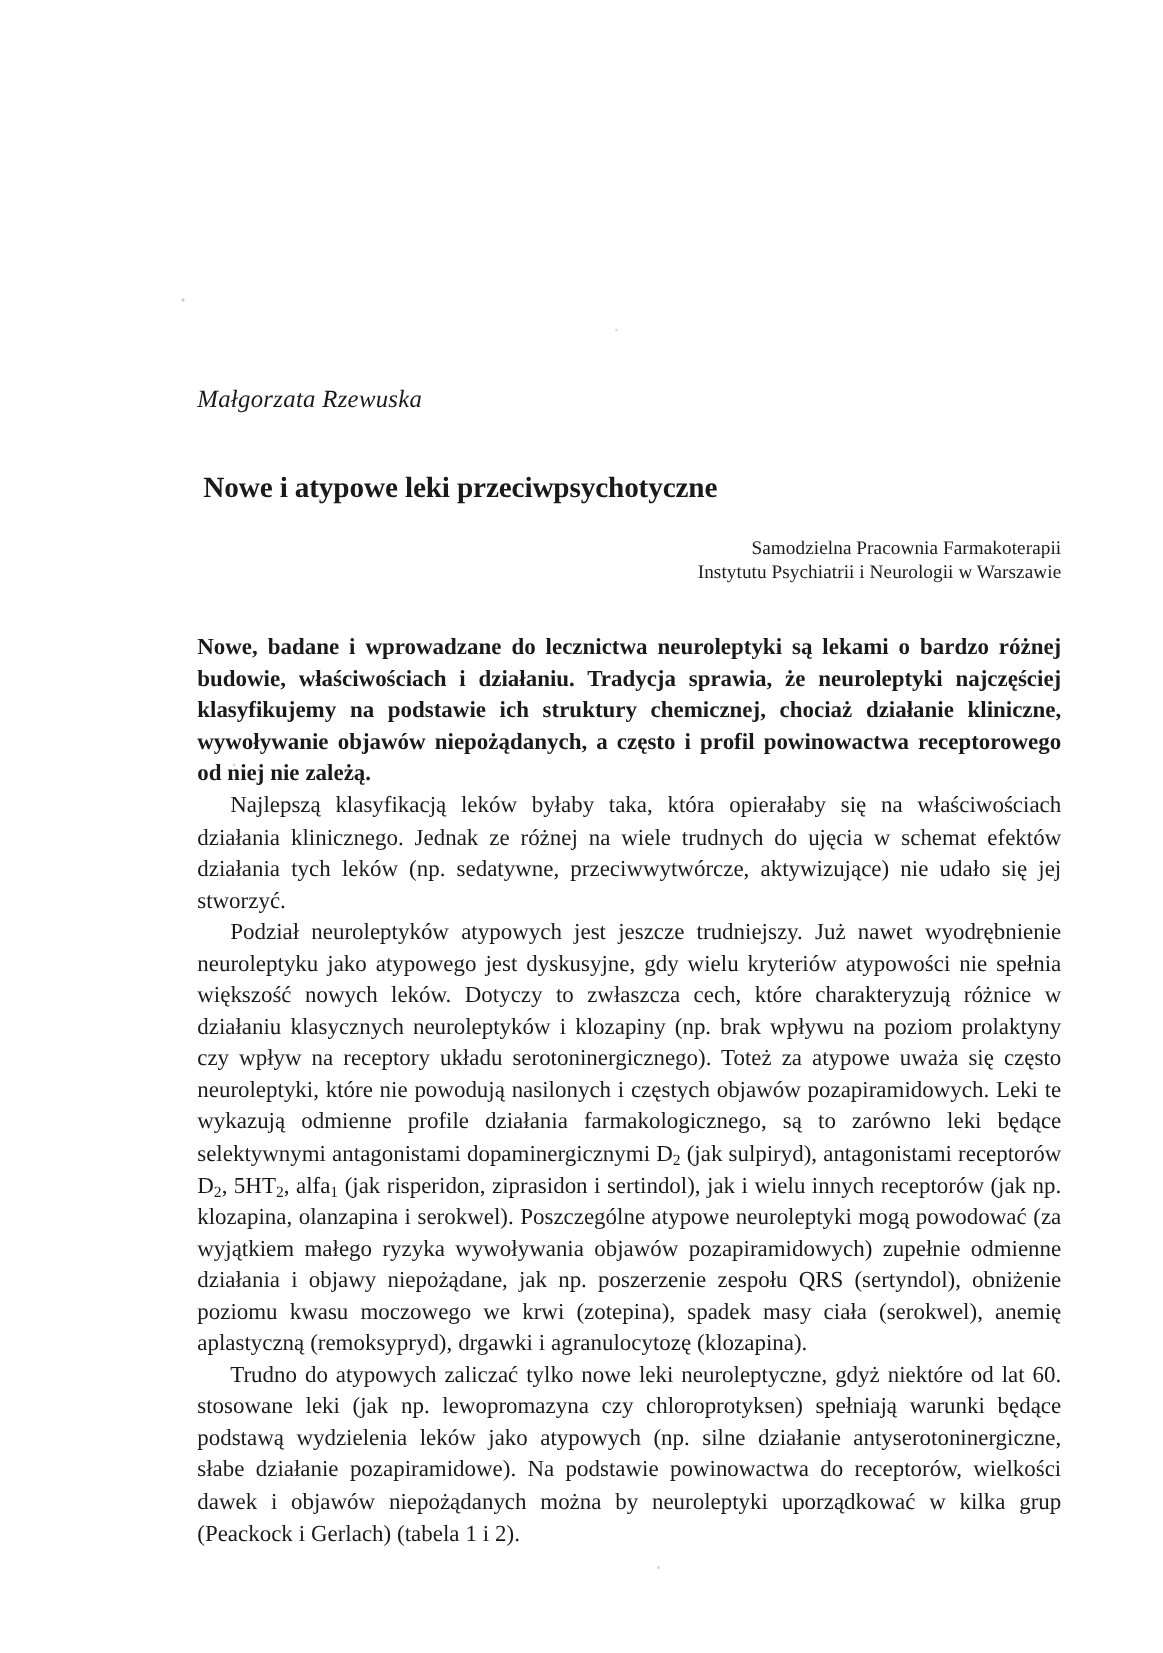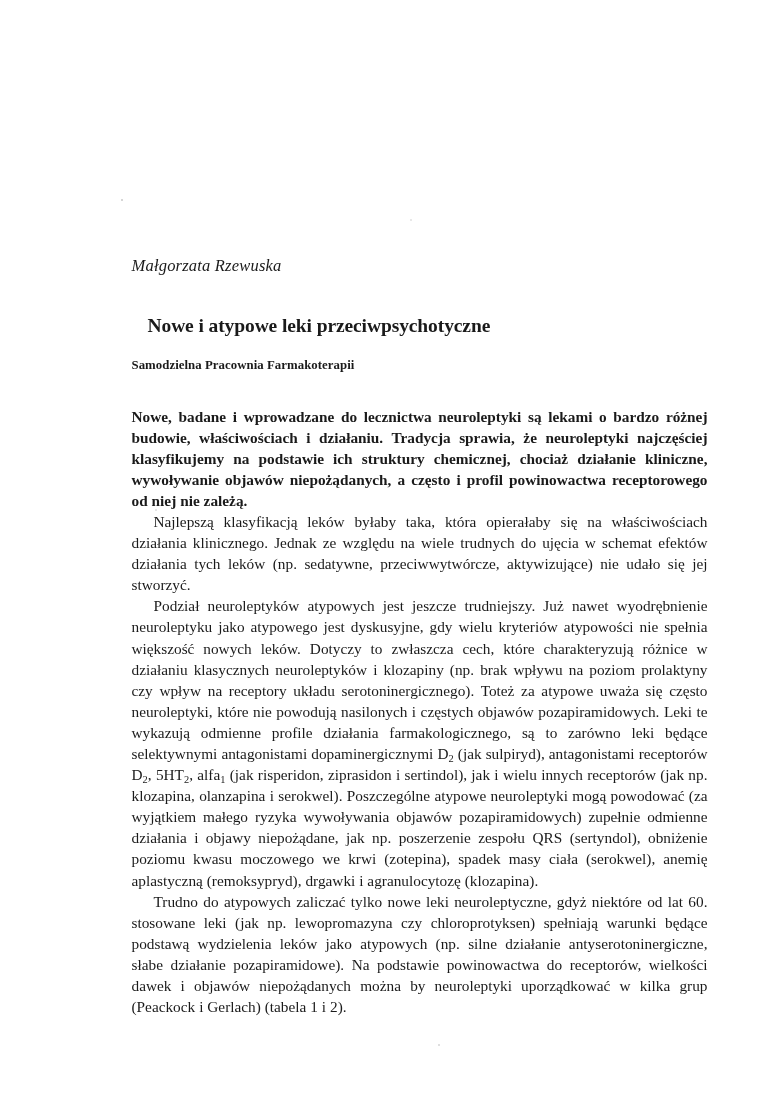--- a/index.html
+++ b/index.html
@@ -45,29 +45,30 @@
     line-height: 20px;
     letter-spacing: 0.2px;
     margin: 0 0 38px 0;
   }
 
   .doc-title {
     font-size: 19.5px;
     font-weight: bold;
     line-height: 24px;
     letter-spacing: -0.1px;
-    margin: 0 0 20px 16px;
+    margin: 0 0 20px 4px;
   }
 
   .affiliation {
     font-size: 12.8px;
-    font-weight: bold;
+    font-weight: normal;
     line-height: 15.5px;
     letter-spacing: 0.05px;
     margin: 0 0 32px 0;
+    text-align: right;
   }
   .affiliation div { white-space: nowrap; }
 
   .body-text p {
     font-size: 15.3px;
     line-height: 21.1px;
     text-align: justify;
     text-justify: inter-word;
     margin: 0;
     text-indent: 22px;
@@ -99,27 +100,28 @@
   <span class="speckle sp5"></span>
 
   <div class="content">
 
     <div class="author-line">Małgorzata Rzewuska</div>
 
     <h1 class="doc-title">Nowe i atypowe leki przeciwpsychotyczne</h1>
 
     <div class="affiliation">
       <div>Samodzielna Pracownia Farmakoterapii</div>
+      <div>Instytutu Psychiatrii i Neurologii w Warszawie</div>
     </div>
 
     <div class="body-text">
 
       <p class="first">Nowe, badane i wprowadzane do lecznictwa neuroleptyki są lekami o bardzo różnej budowie, właściwościach i działaniu. Tradycja sprawia, że neuroleptyki najczęściej klasyfikujemy na podstawie ich struktury chemicznej, chociaż działanie kliniczne, wywoływanie objawów niepożądanych, a często i profil powinowactwa receptorowego od niej nie zależą.</p>
 
-      <p>Najlepszą klasyfikacją leków byłaby taka, która opierałaby się na właściwościach działania klinicznego. Jednak ze względu na wiele trudnych do ujęcia w schemat efektów działania tych leków (np. sedatywne, przeciwwytwórcze, aktywizujące) nie udało się jej stworzyć.</p>
+      <p>Najlepszą klasyfikacją leków byłaby taka, która opierałaby się na właściwościach działania klinicznego. Jednak ze różnej na wiele trudnych do ujęcia w schemat efektów działania tych leków (np. sedatywne, przeciwwytwórcze, aktywizujące) nie udało się jej stworzyć.</p>
 
       <p><span>Podział neuroleptyków atypowych jest jeszcze trudniejszy. Już nawet wyodrębnienie neuroleptyku jako atypowego jest dyskusyjne, gdy wielu kryteriów atypowości nie spełnia większość nowych leków. Dotyczy to zwłaszcza cech, które charakteryzują różnice w działaniu klasycznych neuroleptyków i klozapiny (np. brak wpływu na poziom prolaktyny czy wpływ na receptory układu serotoninergicznego). Toteż za atypowe uważa się często neuroleptyki, które nie powodują nasilonych i częstych objawów pozapiramidowych. Leki te wykazują odmienne profile działania farmakologicznego, są to zarówno leki będące selektywnymi antagonistami dopaminergicznymi </span><b><span>D</span><sub>2</sub></b><span> (jak sulpiryd), antagonistami receptorów </span><b><span>D</span><sub>2</sub></b><span>, </span><b><span>5HT</span><sub>2</sub></b><span>, </span><b><span>alfa</span><sub>1</sub></b><span> (jak risperidon, ziprasidon i sertindol), jak i wielu innych receptorów (jak np. klozapina, olanzapina i serokwel). Poszczególne atypowe neuroleptyki mogą powodować (za wyjątkiem małego ryzyka wywoływania objawów pozapiramidowych) zupełnie odmienne działania i objawy niepożądane, jak np. poszerzenie zespołu QRS (sertyndol), obniżenie poziomu kwasu moczowego we krwi (zotepina), spadek masy ciała (serokwel), anemię aplastyczną (remoksypryd), drgawki i agranulocytozę (klozapina).</span></p>
 
       <p>Trudno do atypowych zaliczać tylko nowe leki neuroleptyczne, gdyż niektóre od lat 60. stosowane leki (jak np. lewopromazyna czy chloroprotyksen) spełniają warunki będące podstawą wydzielenia leków jako atypowych (np. silne działanie antyserotoninergiczne, słabe działanie pozapiramidowe). Na podstawie powinowactwa do receptorów, wielkości dawek i objawów niepożądanych można by neuroleptyki uporządkować w kilka grup (Peackock i Gerlach) (tabela 1 i 2).</p>
 
     </div>
   </div>
 </div>
 
 </body></html>

